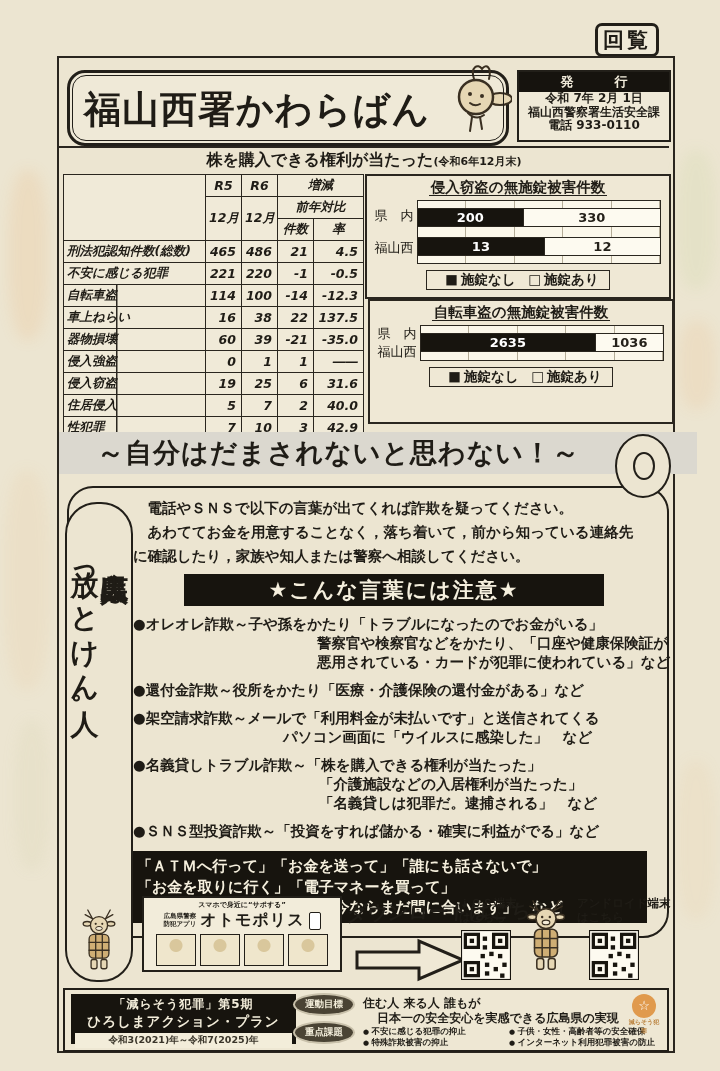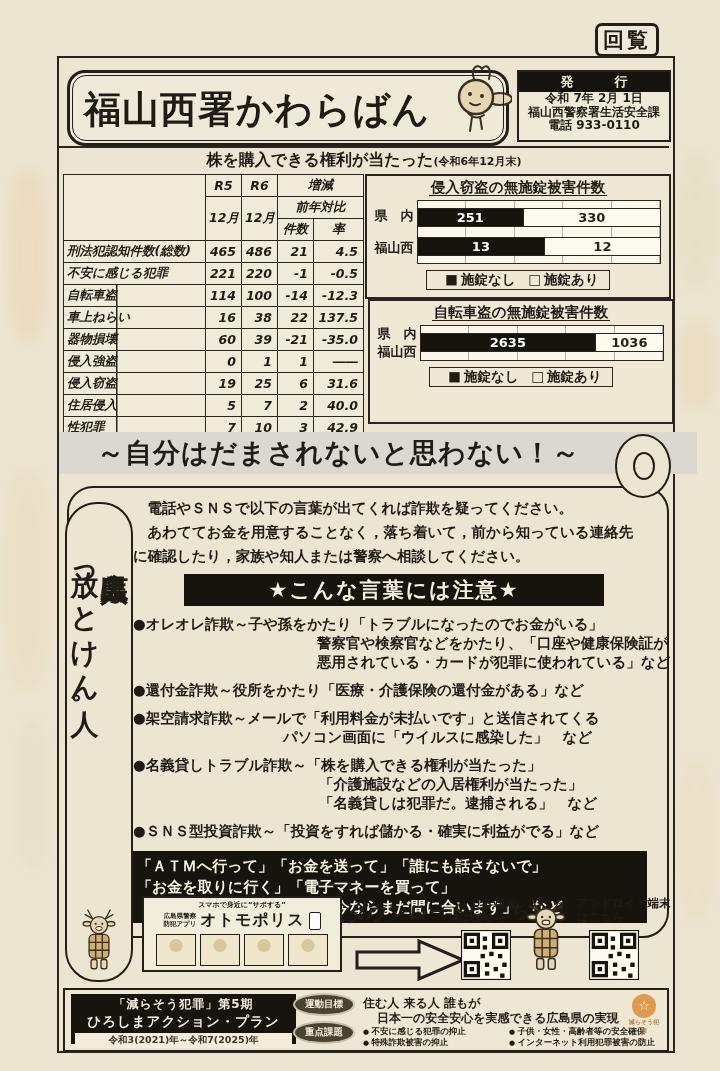--- a/index.html
+++ b/index.html
@@ -42,21 +42,21 @@
   table.crime td.num{text-align:right;padding-right:5px;}
   td.ind1{padding-left:20px;}
   td.ind2{padding-left:58px;background:linear-gradient(#2a261f,#2a261f) 52px 0/1.5px 100% no-repeat;}
 
   
   .chart{border:2px solid #2a261f;background:#efe8d5;}
   .c-title{text-align:center;font-size:14.5px;font-weight:900;margin-top:2px;}
   .c-title span{border-bottom:1.5px solid #221f19;padding:0 2px;}
   .c-body{display:flex;margin:3px 8px 0 4px;}
   .c-cats{width:46px;display:flex;flex-direction:column;justify-content:space-around;}
-  .c-cat{font-size:13px;font-weight:700;text-align:center;}
+  .c-cat{font-size:13px;font-weight:400;text-align:center;}
   .c-plot{flex:1;border:1.5px solid #2a261f;background:
      repeating-linear-gradient(to right, transparent 0, transparent calc(20% - 1px), #b4ac97 calc(20% - 1px), #b4ac97 20%),
      #fbf7ea;
      padding:7px 0;display:flex;flex-direction:column;gap:10px;}
   .c-bar{display:flex;height:17px;border-top:1px solid #2a261f;border-bottom:1px solid #2a261f;}
   .seg{display:flex;align-items:center;justify-content:center;font-size:13px;line-height:17px;}
   .seg-black{background:#17140e;color:#fff;font-weight:900;}
   .seg-white{flex:1;background:#fdfaf0;color:#25211a;font-weight:700;border-left:1px solid #2a261f;}
   .c-legend-wrap{text-align:center;margin-top:5px;}
   .c-legend{display:inline-block;border:1.5px solid #2a261f;padding:0 10px;font-size:13.5px;font-weight:800;background:#efe8d5;}
@@ -287,21 +287,21 @@
   <div class="abs chart" style="left:306px;top:116px;width:302px;height:121px;">
     <div class="c-title"><span>侵入窃盗の無施錠被害件数</span></div>
     <div class="c-body">
       <div class="c-cats">
         <div class="c-cat">県　内</div>
         <div class="c-cat">福山西</div>
       </div>
       <div class="c-plot">
         <div class="c-bar">
           <div class="seg seg-black" style="width: 43.2%;">
-              <span>251</span>
+              <span>200</span>
             </div>
           <div class="seg seg-white">
               <span>330</span>
             </div>
         </div>
         <div class="c-bar">
           <div class="seg seg-black" style="width: 52%;">
               <span>13</span>
             </div>
           <div class="seg seg-white">

